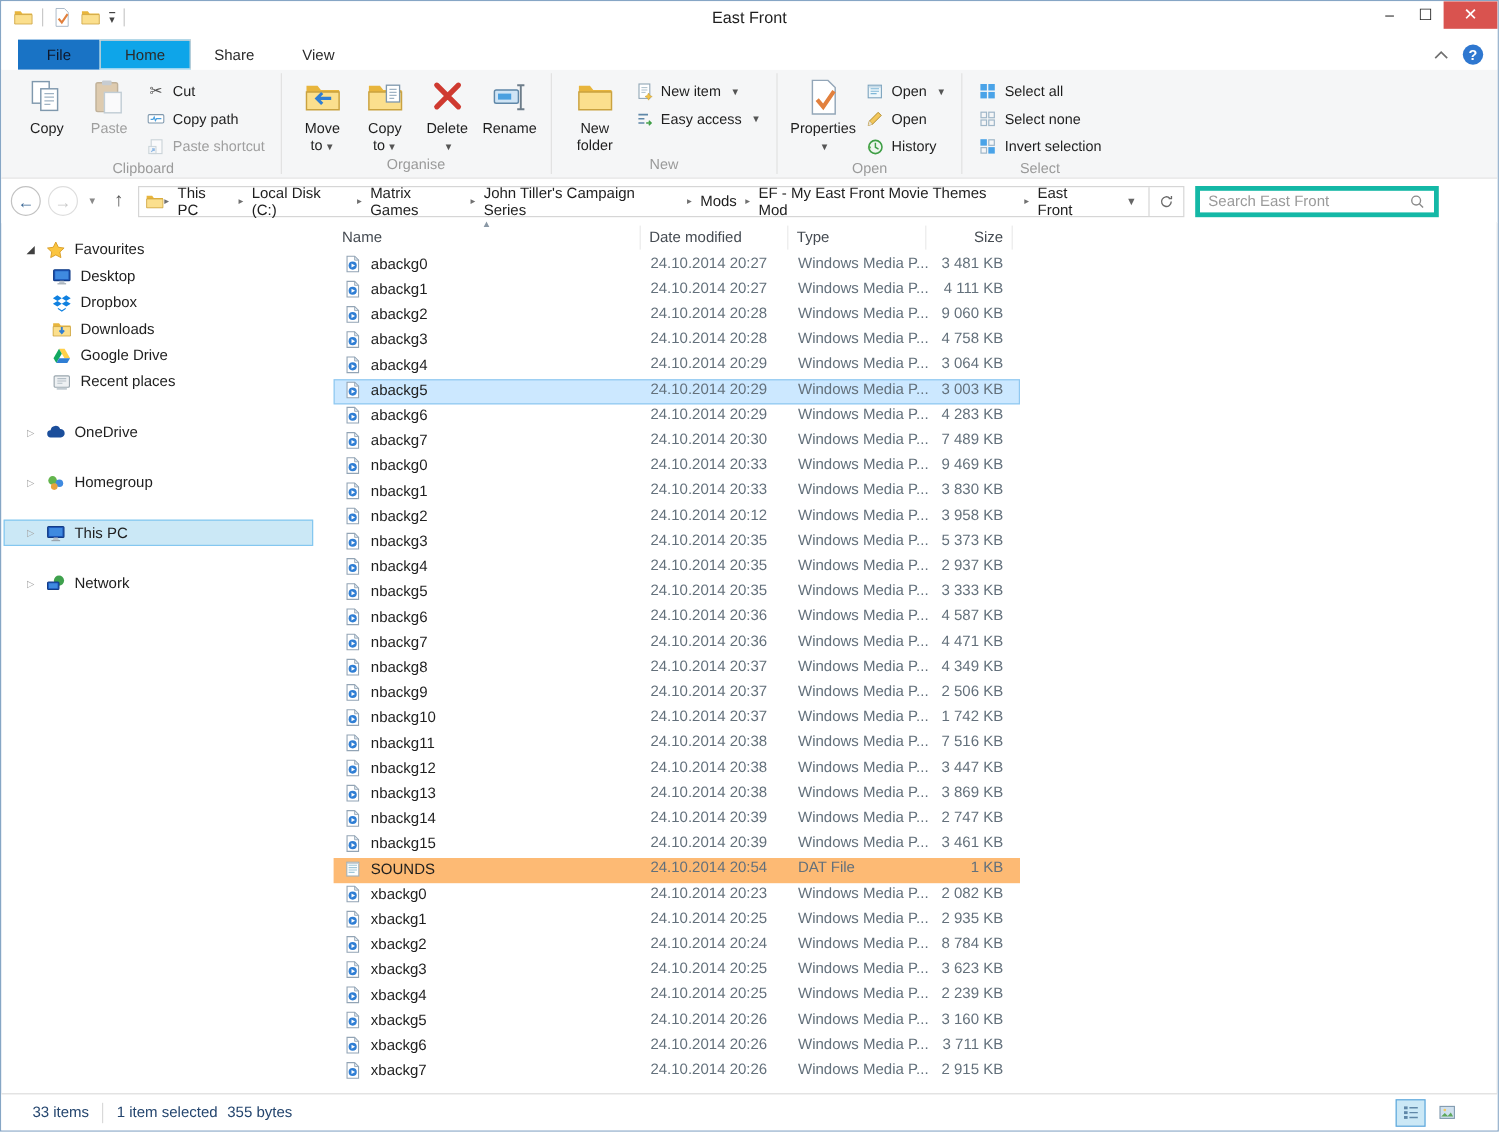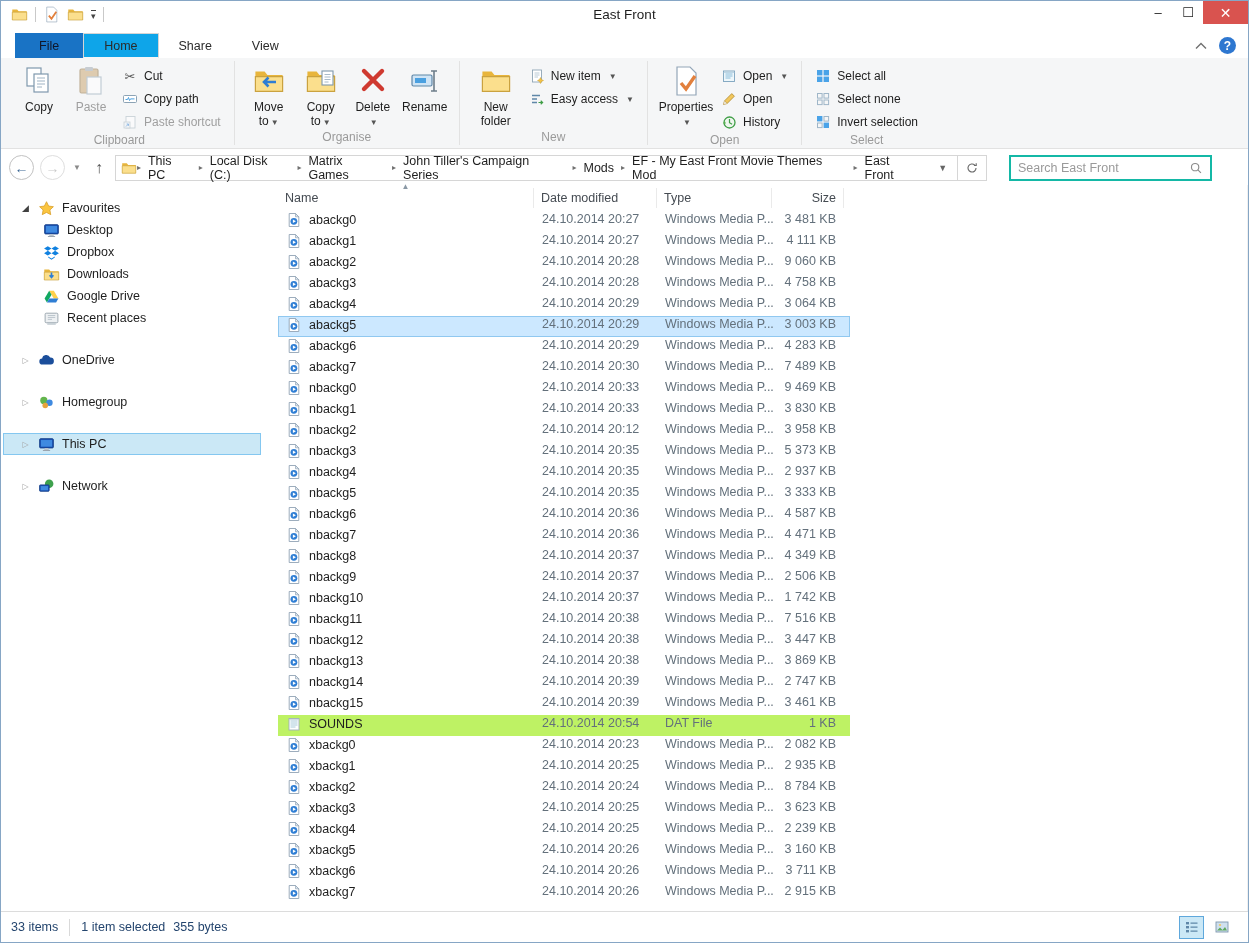--- a/index.html
+++ b/index.html
@@ -46,21 +46,21 @@
   .navdd{color:#8a8a8a;font-size:8px;padding:0 2px}
   .upbtn{font-size:16px;color:#555;padding:0 6px}
   .addr{width:872px;height:26px;border:1px solid #d6d6d6;background:#fff;display:flex;align-items:center;padding-left:5px}
   .addr .fold svg{width:16px;height:16px}
   .crumbs{display:flex;align-items:center;height:100%}
   .crumb{padding:0 7px;height:100%;display:flex;align-items:center}
   .crumb-sep{color:#707070;font-size:8px}
   .addr-dd{margin-left:auto;color:#666;font-size:9px;padding:0 10px}
   .addr-refresh{width:29px;height:24px;border-left:1px solid #d6d6d6;display:flex;align-items:center;justify-content:center}
   .addr-refresh svg{width:14px;height:14px}
-  .search{width:203px;height:26px;border:2px solid #14b8a6;display:flex;align-items:center;padding:0 7px;margin-left:16px}
+  .search{width:203px;height:26px;border:4px solid #14b8a6;display:flex;align-items:center;padding:0 7px;margin-left:3px}
   .search input{border:none;outline:none;flex:1;font:inherit;color:#1e1e1e;background:transparent}
   .search input::placeholder{color:#9a9a9a}
   .search svg{width:14px;height:14px}
   
   .main{position:absolute;top:184px;bottom:31px;left:0;right:0;display:flex}
   .sidebar{width:268px;padding-top:12px;flex-shrink:0}
   .srow{height:22px;display:flex;align-items:center;gap:7px;padding-left:16px;border:1px solid transparent;margin:0 8px 0 2px}
   .srow.selected{background:#cbe8f6;border-color:#84c7f0}
   .srow .exp{width:11px;font-size:8px;color:#a6a6a6;text-align:center;flex-shrink:0}
   .srow .exp.open{color:#404040;font-size:9px}
@@ -68,28 +68,28 @@
   .srow.child{padding-left:39px}
   .sgap{height:20px}
   .pane{flex:1;position:relative;padding-left:9px;border-right:1px solid #f0f0f0}
   .listhead{display:flex;height:26px;align-items:center;color:#454b52}
   .hcell{padding:0 7px;border-right:1px solid #eaeaea;height:20px;display:flex;align-items:center;position:relative}
   .hcell .sort{position:absolute;top:-6px;left:50%;transform:translateX(-50%);font-size:8px;color:#8a98a5}
   .w-name{width:256px}.w-date{width:123px}.w-type{width:115px}.w-size{width:72px;justify-content:flex-end}
   .rows{}
   .row{display:flex;height:21px;align-items:flex-start;width:572px;border:1px solid transparent}
   .row.selected{background:#cce8ff;border-color:#90c8f0}
-  .row.hover{background:#bef264}
+  .row.hover{background:#fdba74}
   .c-name{width:256px;display:flex;align-items:center;gap:7px;padding:0 7px;overflow:hidden;white-space:nowrap}
   .c-name svg{width:16px;height:16px;flex-shrink:0}
   .c-date,.c-type{width:123px;color:#63707b;padding:0 7px;white-space:nowrap}
   .c-type{width:115px}
   .c-size{width:72px;color:#63707b;padding:0 9px 0 7px;text-align:right}
   
-  .statusbar{position:absolute;left:0;right:0;bottom:0;height:31px;border-top:1px solid #dcdcdc;display:flex;align-items:center;padding:0 10px;color:#24456e;background:#fff}
+  .statusbar{position:absolute;left:0;right:0;bottom:0;height:31px;border-top:1px solid #dcdcdc;display:flex;align-items:center;padding:0 26px;color:#24456e;background:#fff}
   .stat-sep{width:1px;height:17px;background:#d9d9d9;margin:0 11px}
   .stat-size{margin-left:8px}
   .viewbtns{margin-left:auto;display:flex;gap:5px;padding-right:4px}
   .viewbtn{width:25px;height:23px;display:flex;align-items:center;justify-content:center;border:1px solid transparent}
   .viewbtn svg{width:16px;height:16px}
   .viewbtn.sel{background:#cbe8f6;border-color:#5fa8dc}
 </style>
 </head>
 <body>
 

